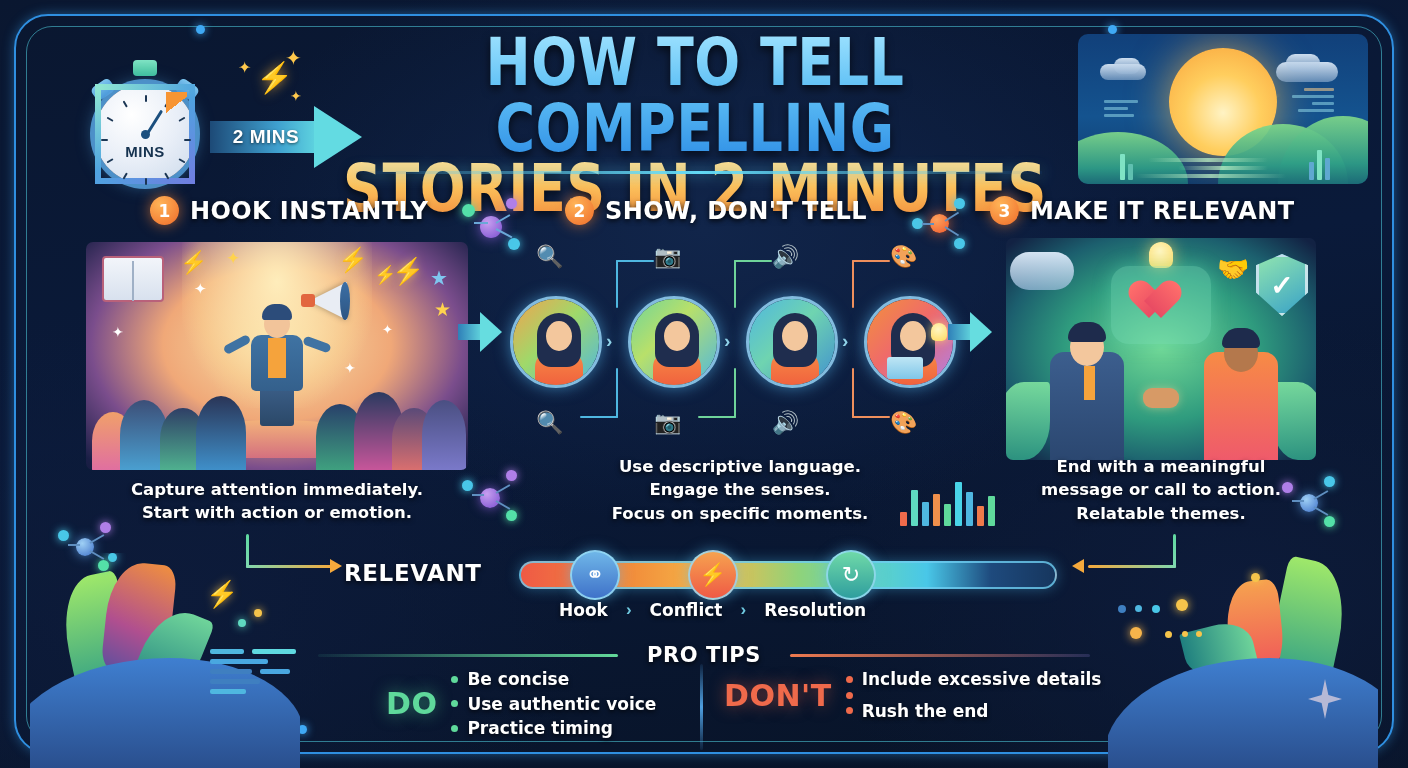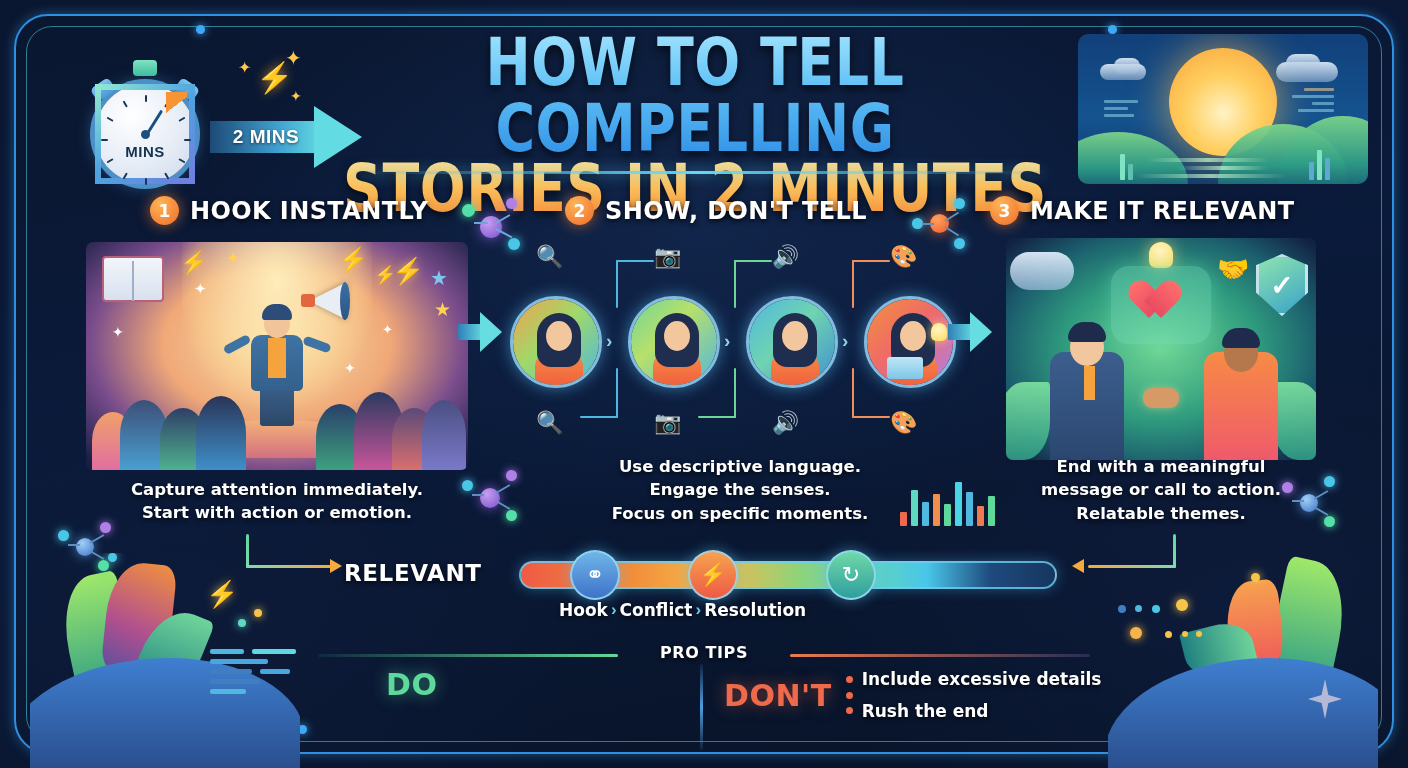--- a/index.html
+++ b/index.html
@@ -325,33 +325,33 @@
   }
   .struct-node {
     position: absolute; top: 550px; width: 50px; height: 50px; border-radius: 50%;
     border: 2px solid rgba(150,220,245,.85);
     display: flex; align-items: center; justify-content: center;
     color: #fff; font-size: 22px;
     box-shadow: 0 0 14px rgba(90,190,240,.5);
   }
   .struct-steps {
     position: absolute; left: 519px; top: 600px; width: 538px;
-    display: flex; align-items: center; gap: 3px; padding-left: 40px;
+    display: flex; align-items: center; gap: 18px; padding-left: 40px;
   }
   .struct-step { color: #fff; font-size: 17px; font-weight: 700;
                  font-family: "DejaVu Sans", sans-serif;
                  text-shadow: 0 2px 4px rgba(0,0,0,.7); }
   .struct-sep { color: #6fc9e0; font-size: 17px; font-weight: 700; }
 
   .elbow { position: absolute; }
 
   
   .pt-title {
     position: absolute; left: 0; right: 0; top: 643px; text-align: center;
-    color: #fff; font-size: 16px; font-weight: 800; letter-spacing: .6px;
+    color: #fff; font-size: 21px; font-weight: 800; letter-spacing: .6px;
     font-family: "DejaVu Sans", sans-serif;
     text-shadow: 0 2px 5px rgba(0,0,0,.8);
   }
   .pt-rule { position: absolute; height: 3px; top: 654px; border-radius: 2px; }
   .pt-rule.left { left: 318px; width: 300px;
     background: linear-gradient(90deg, rgba(60,170,140,.1), #63d99a); }
   .pt-rule.right { right: 318px; width: 300px;
     background: linear-gradient(270deg, rgba(120,110,190,.25), #ef7a4f); }
 
   .pt-col { position: absolute; top: 667px; display: flex; align-items: center; gap: 14px; }
@@ -718,20 +718,34 @@
     <span class="struct-step">Resolution</span>
   </div>
 
   <div class="pt-rule left"></div>
   <div class="pt-rule right"></div>
   <div class="pt-title">PRO TIPS</div>
   <div class="pt-divider"></div>
 
   <div class="pt-col" style="left:386px;">
     <div class="pt-key do">DO</div>
+    <ul class="pt-list">
+      <li class="pt-item">
+        <span class="dot g"></span>
+        <span>Be concise</span>
+      </li>
+      <li class="pt-item">
+        <span class="dot g"></span>
+        <span>Use authentic voice</span>
+      </li>
+      <li class="pt-item">
+        <span class="dot g"></span>
+        <span>Practice timing</span>
+      </li>
+    </ul>
   </div>
 
   <div class="pt-col" style="left:724px;">
     <div class="pt-key dont">DON'T</div>
     <ul class="pt-list">
       <li class="pt-item">
         <span class="dot r"></span>
         <span>Include excessive details</span>
       </li>
       <li class="pt-item">

